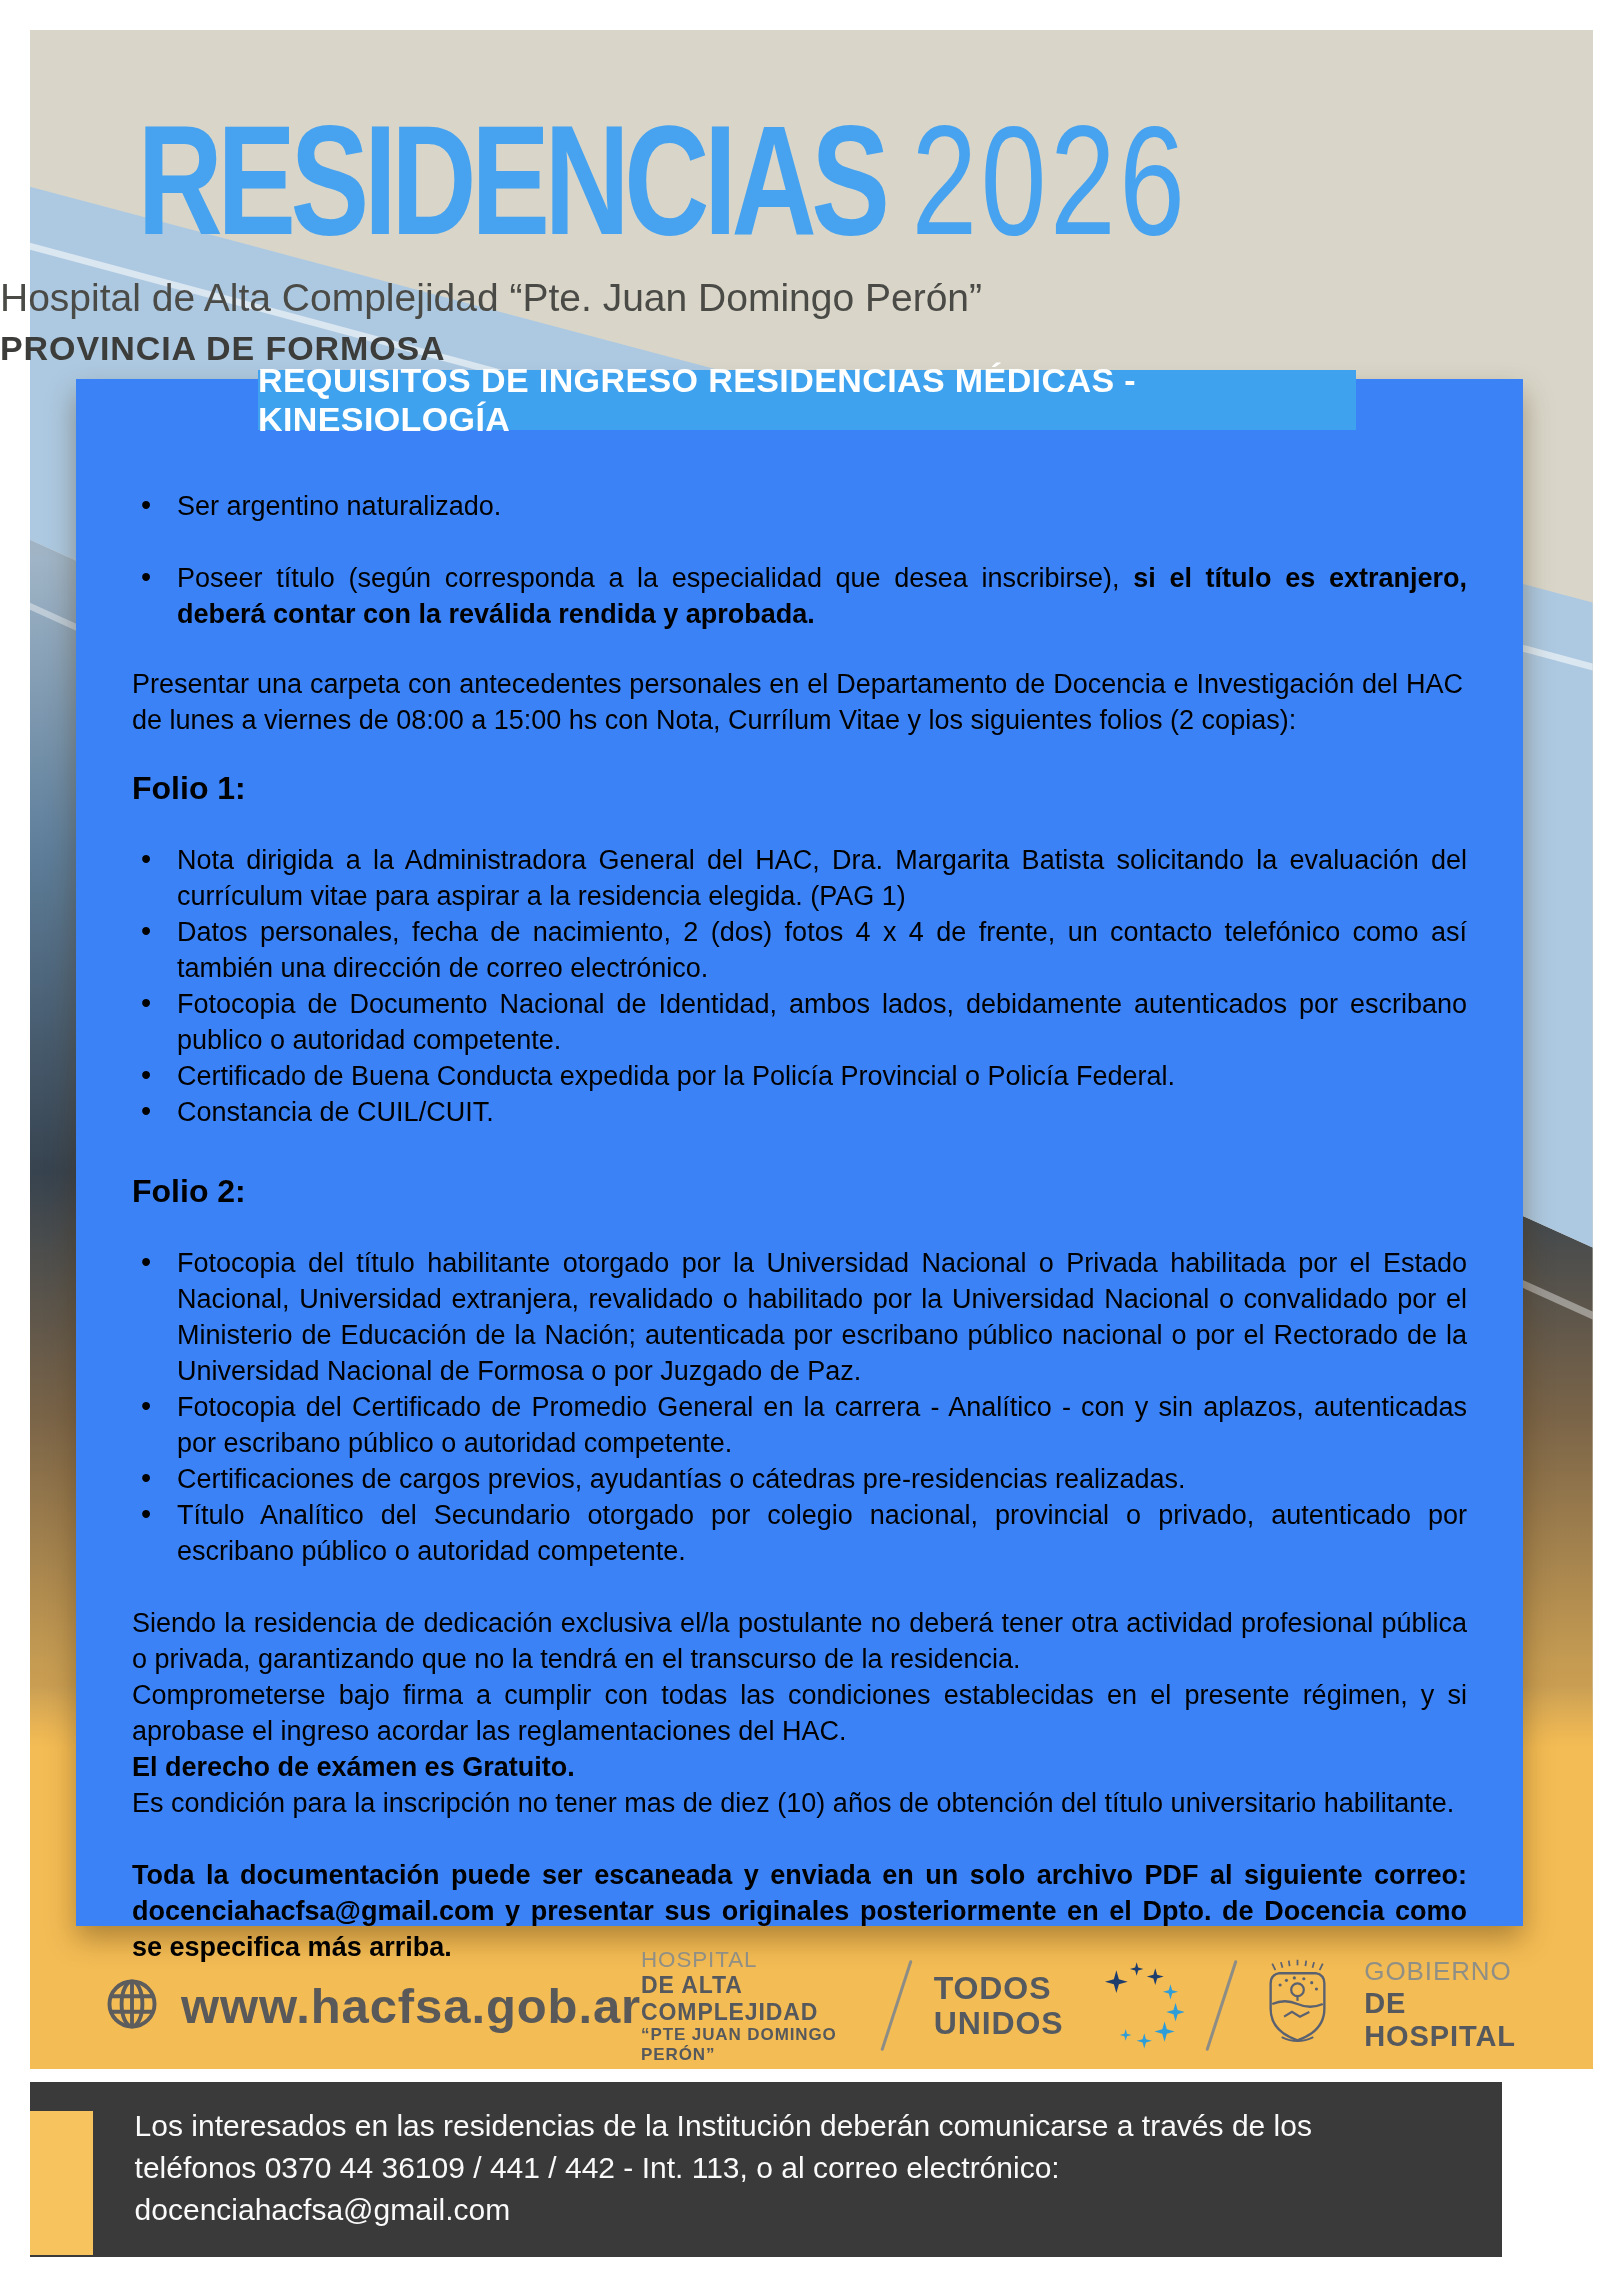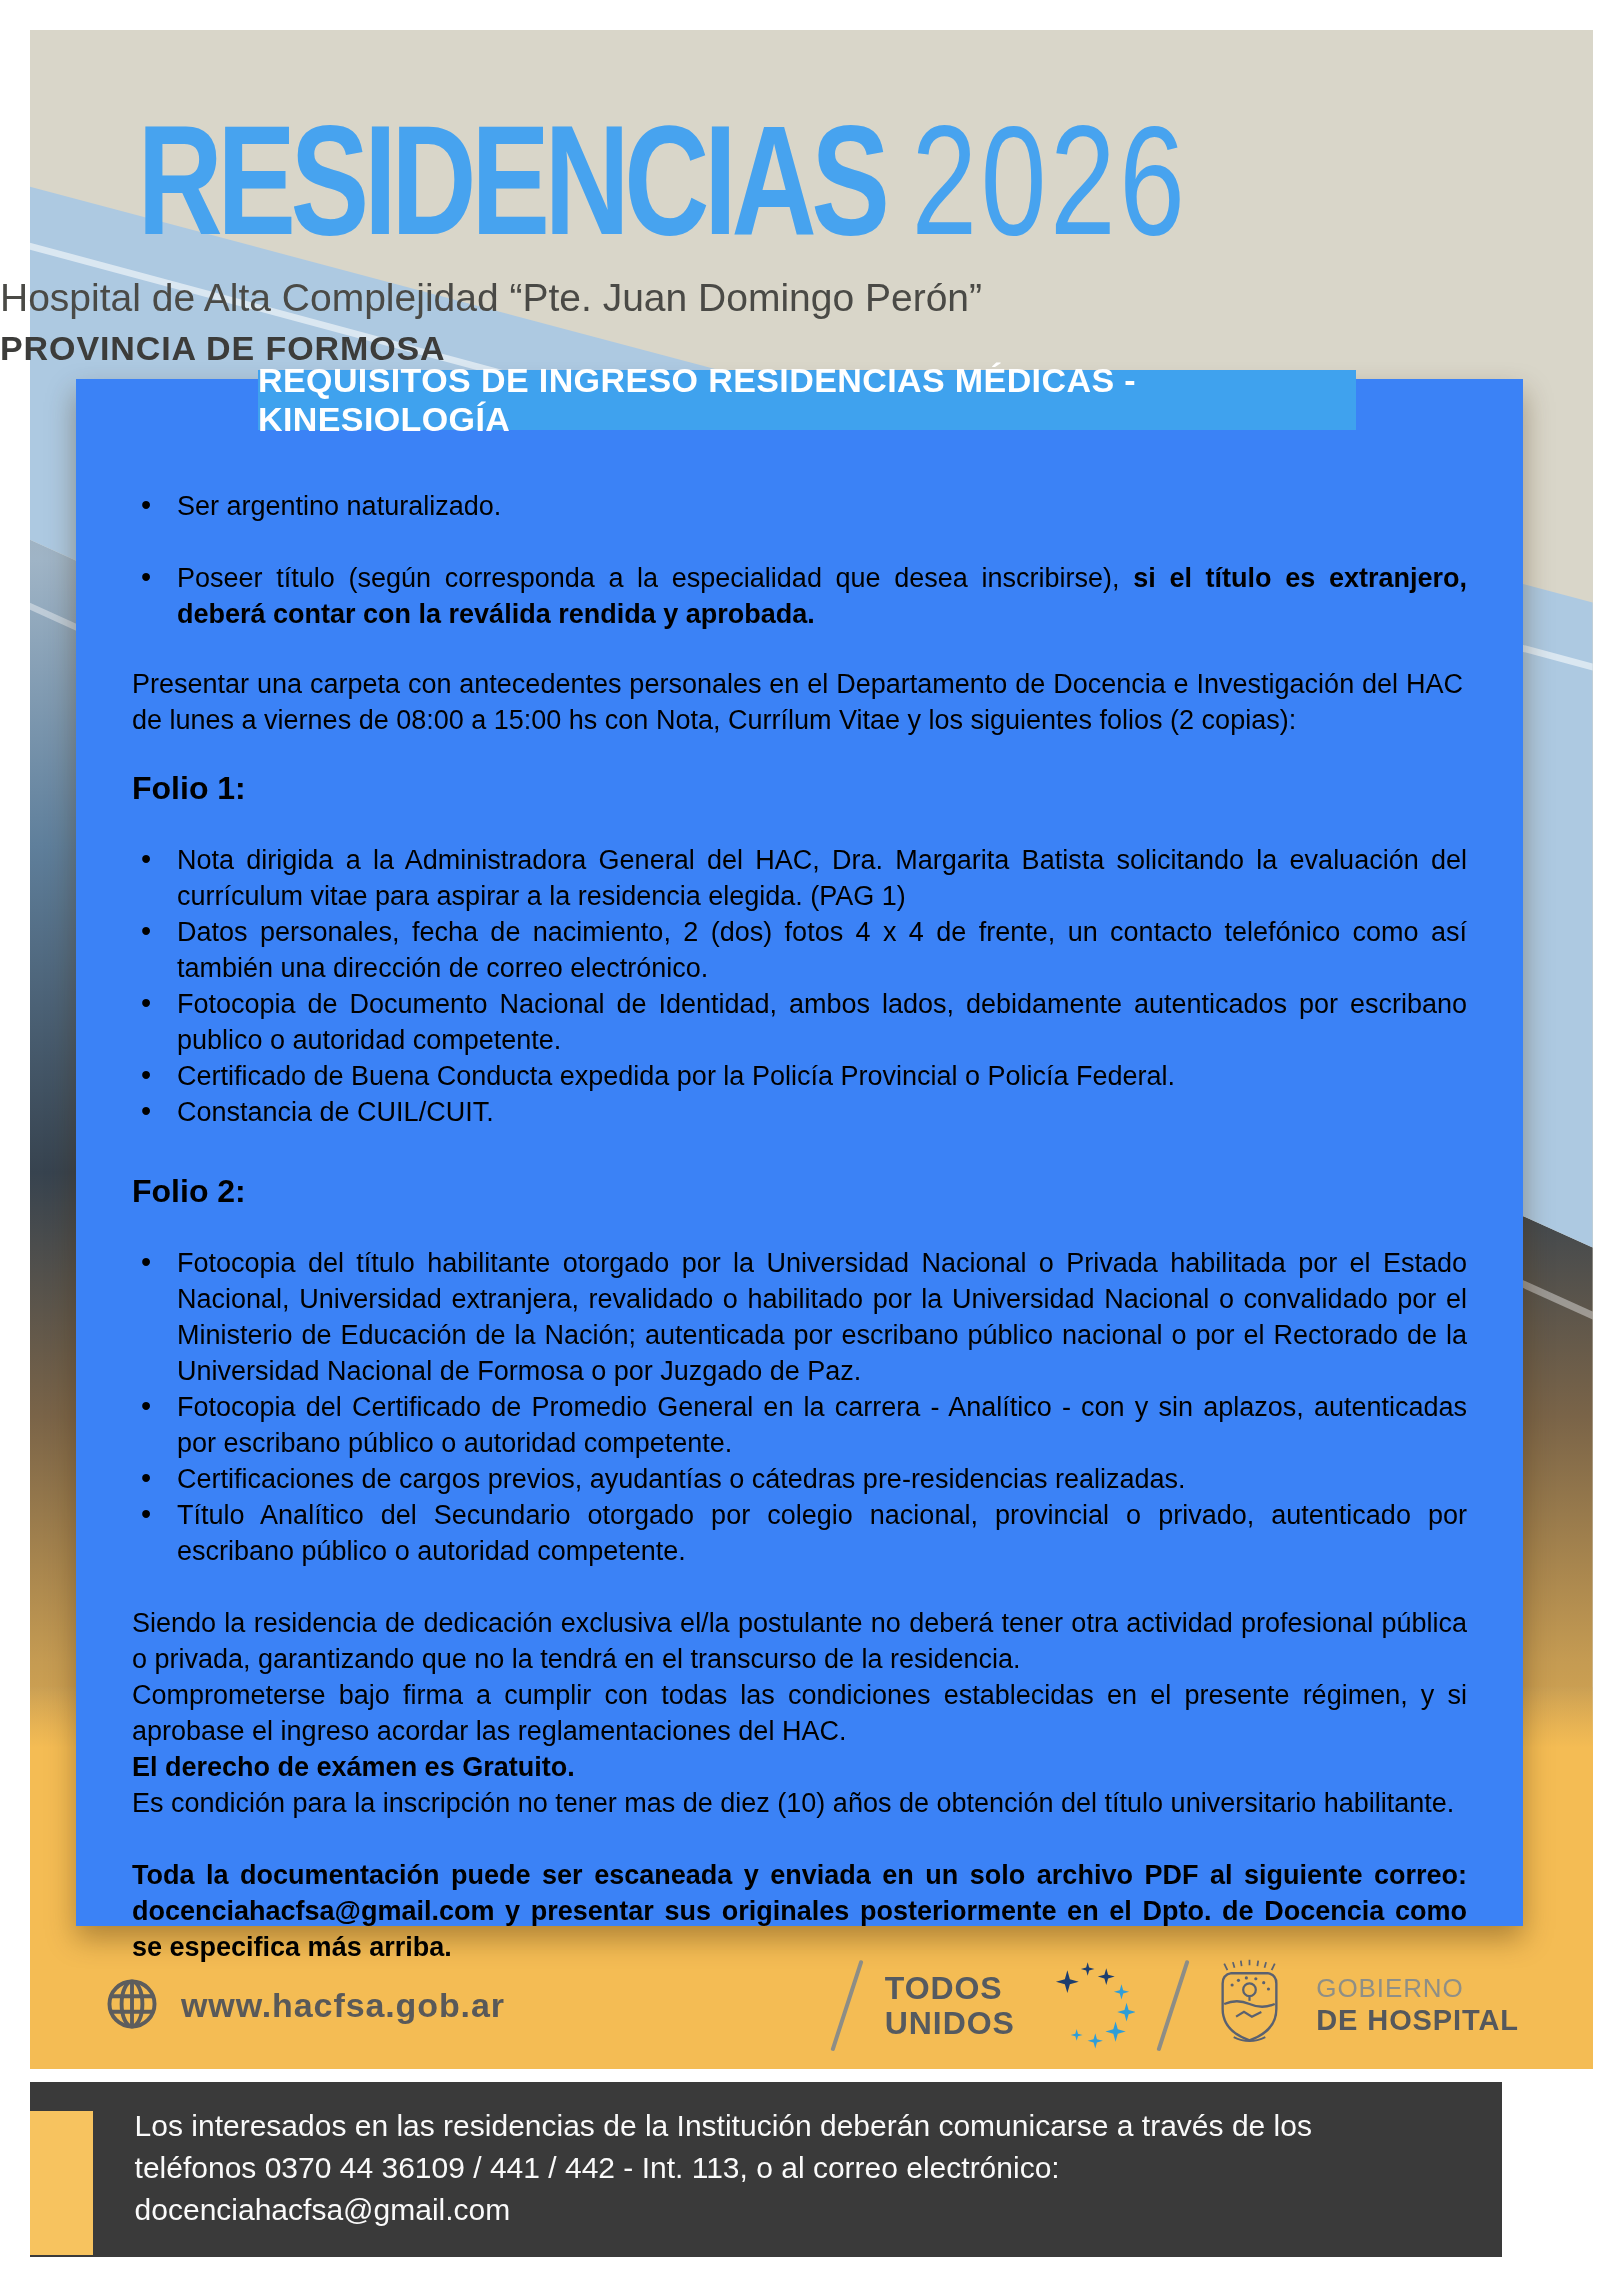--- a/index.html
+++ b/index.html
@@ -47,21 +47,21 @@
   .folio2-head { margin-top:43px; }
   .closing { margin-top:36px; }
   .closing p { margin:0; text-align:justify; }
   .bold { font-weight:bold; }
   .final-para { margin-top:36px !important; font-weight:bold; }
 
   
   .footer-row { position:absolute; left:106px; top:1952px; width:1413px; height:107px;
     display:flex; align-items:center; }
   .site { display:flex; align-items:center; gap:23px; }
-  .site-url { font-size:34px; font-weight:bold; color:#595959; letter-spacing:0.9px; }
+  .site-url { font-size:49px; font-weight:bold; color:#595959; letter-spacing:0.9px; }
   .logos { margin-left:auto; display:flex; align-items:center; gap:27px; }
   .hosp-logo { text-align:left; color:#55585c; line-height:1.15; }
   .hosp-l1 { font-size:22.4px; color:#8f8f86; letter-spacing:0.9px; }
   .hosp-l2 { font-size:23px; font-weight:bold; letter-spacing:0.9px; }
   .hosp-l3 { font-size:17px; font-weight:bold; letter-spacing:0.9px; }
   .slash { width:3.6px; height:95px; background:#8d8d86; transform:rotate(18deg); border-radius:1.8px; margin:0 9px; }
   .todos { text-align:left; color:#555a60; font-weight:bold; font-size:32px; line-height:1.08; letter-spacing:0.9px; }
   .gob { text-align:left; line-height:1.15; }
   .gob-l1 { font-size:26px; color:#8f8f86; letter-spacing:0.9px; }
   .gob-l2 { font-size:29px; font-weight:bold; color:#55585c; letter-spacing:0.9px; }
@@ -149,20 +149,25 @@
             <line x1="5" y1="21" x2="55" y2="21"></line>
             <line x1="5" y1="39" x2="55" y2="39"></line>
             <line x1="30" y1="4" x2="30" y2="56"></line>
           </g>
         </svg>
       </span>
       <span class="site-url">www.hacfsa.gob.ar</span>
     </div>
 
     <div class="logos">
+      <div class="hosp-logo">
+        <div class="hosp-l1">HOSPITAL</div>
+        <div class="hosp-l2">DE ALTA COMPLEJIDAD</div>
+        <div class="hosp-l3">“PTE JUAN DOMINGO PERÓN”</div>
+      </div>
 
       <div class="slash"></div>
 
       <div class="todos">
         <div>TODOS</div>
         <div>UNIDOS</div>
       </div>
 
       <span>
         <svg width="93" height="93" viewBox="0 0 110 110">

